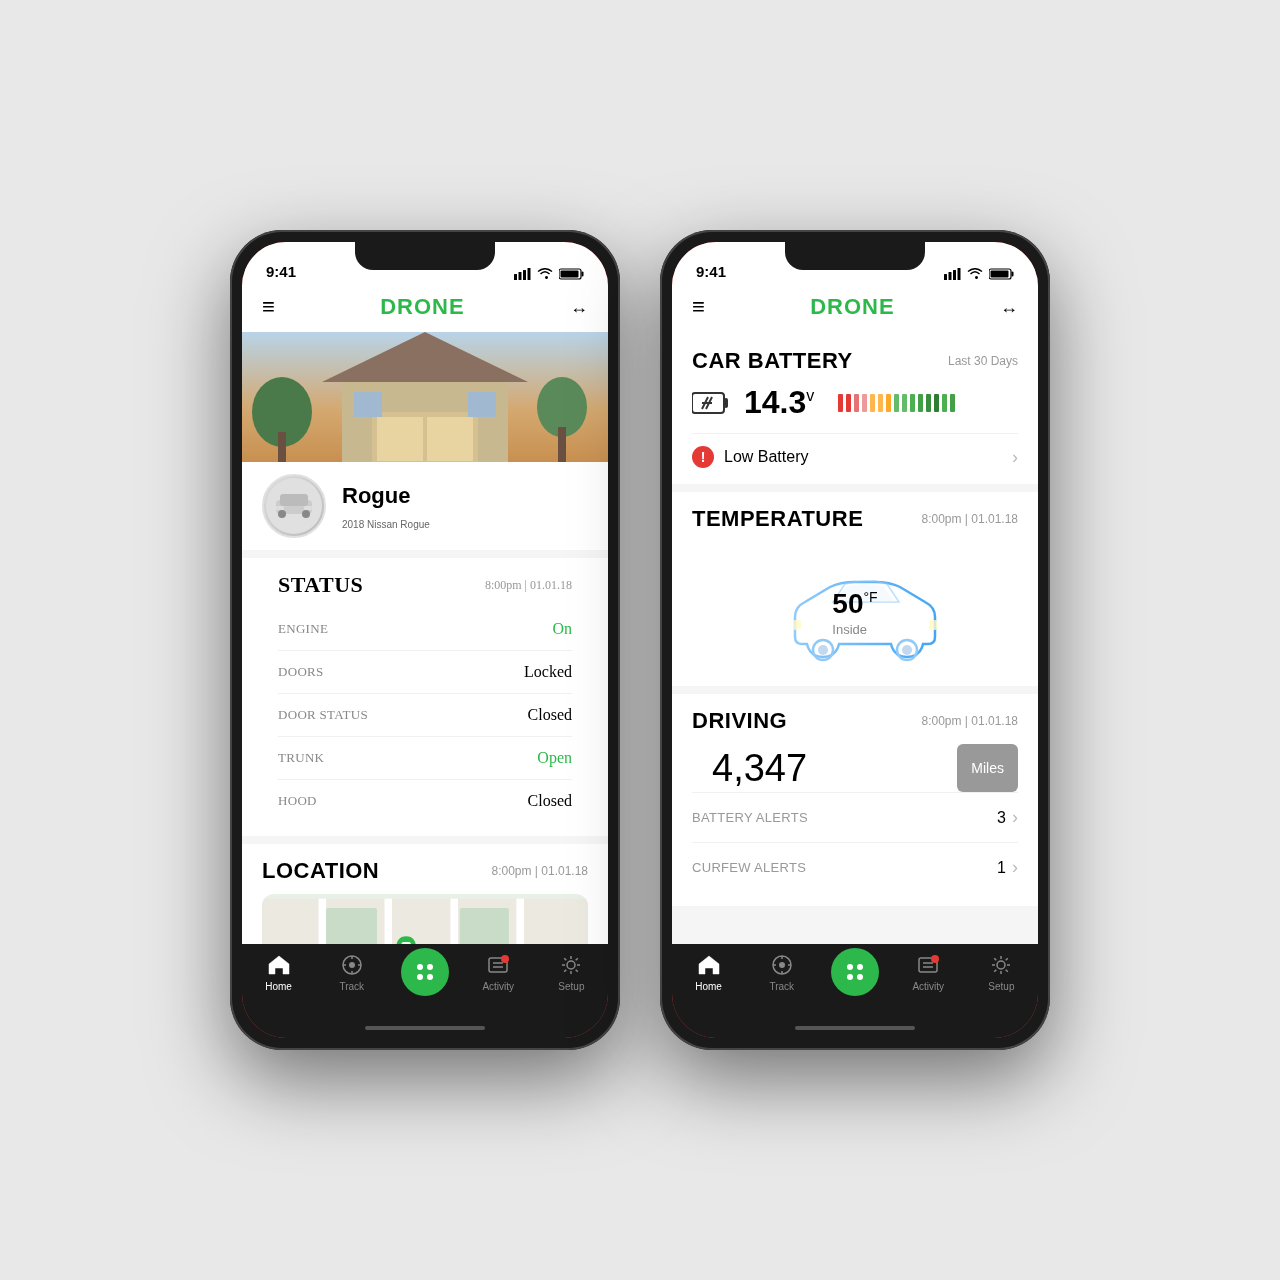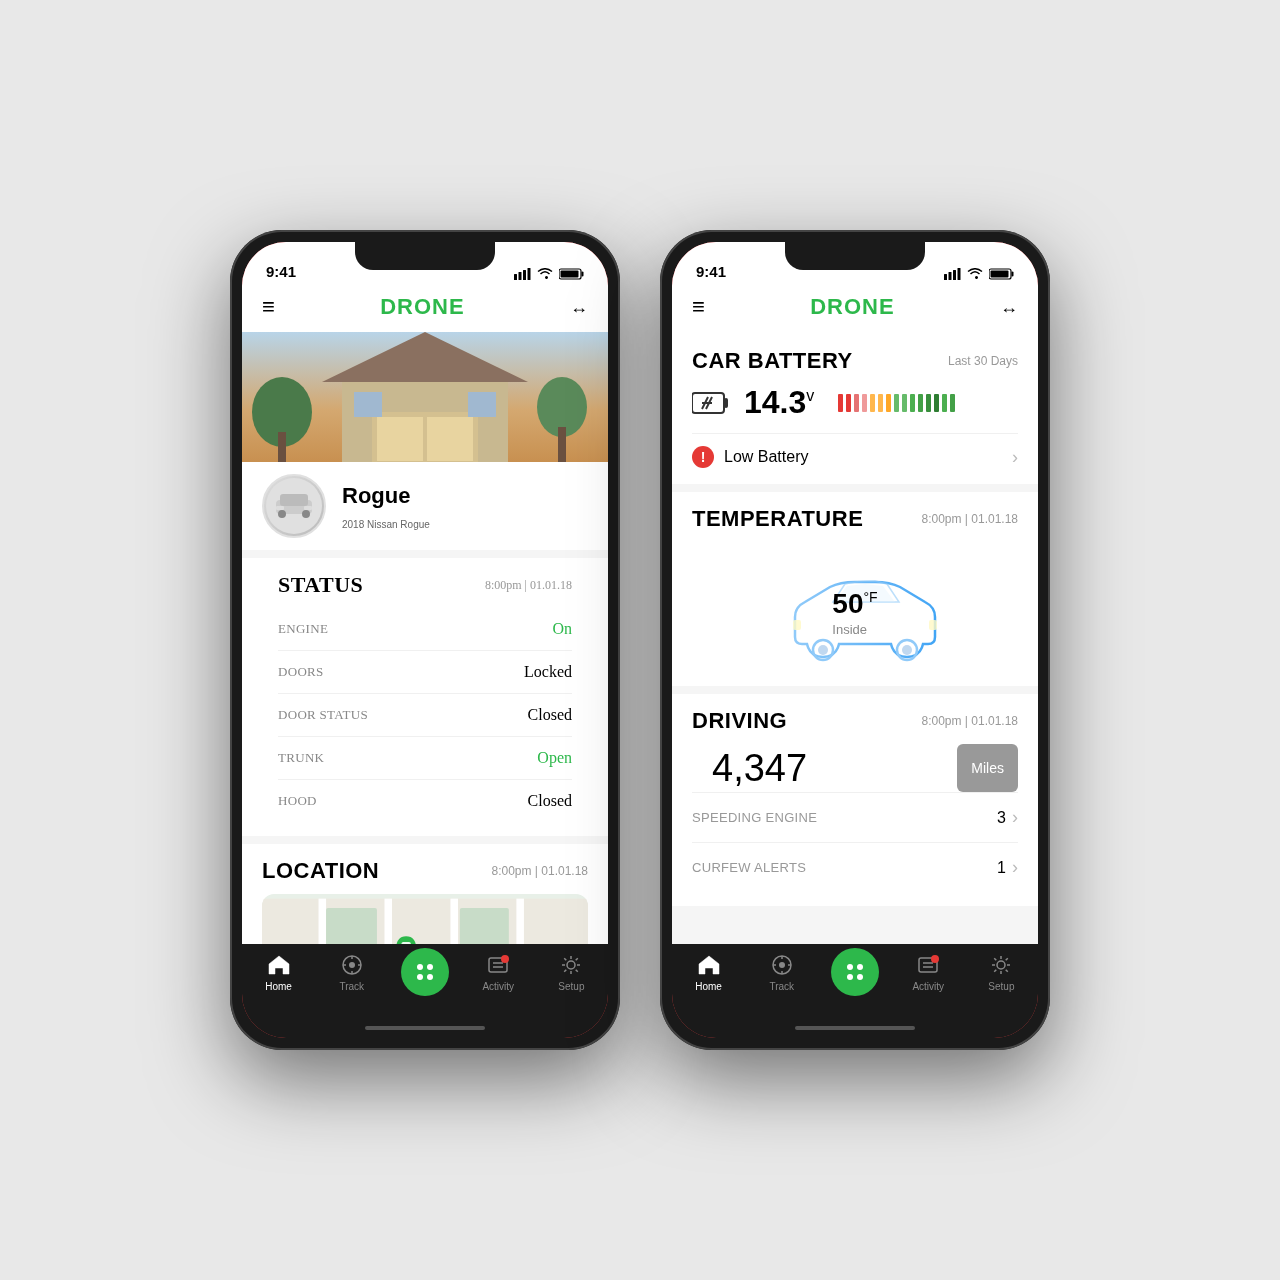--- a/index.html
+++ b/index.html
@@ -707,21 +707,21 @@
         <div class="driving-section">
           <div class="section-header">
             <span class="section-title">DRIVING</span>
             <span class="section-time">8:00pm | 01.01.18</span>
           </div>
           <div class="driving-miles">
             <span class="miles-value">4,347</span>
             <span class="miles-badge">Miles</span>
           </div>
           <div class="alert-row-item">
-            <span class="alert-row-label">SPEEDING ENGINE</span>
+            <span class="alert-row-label">BATTERY ALERTS</span>
             <div class="alert-row-value">
               <span>3</span>
               <span class="chevron">›</span>
             </div>
           </div>
           <div class="alert-row-item">
             <span class="alert-row-label">CURFEW ALERTS</span>
             <div class="alert-row-value">
               <span>1</span>
               <span class="chevron">›</span>

